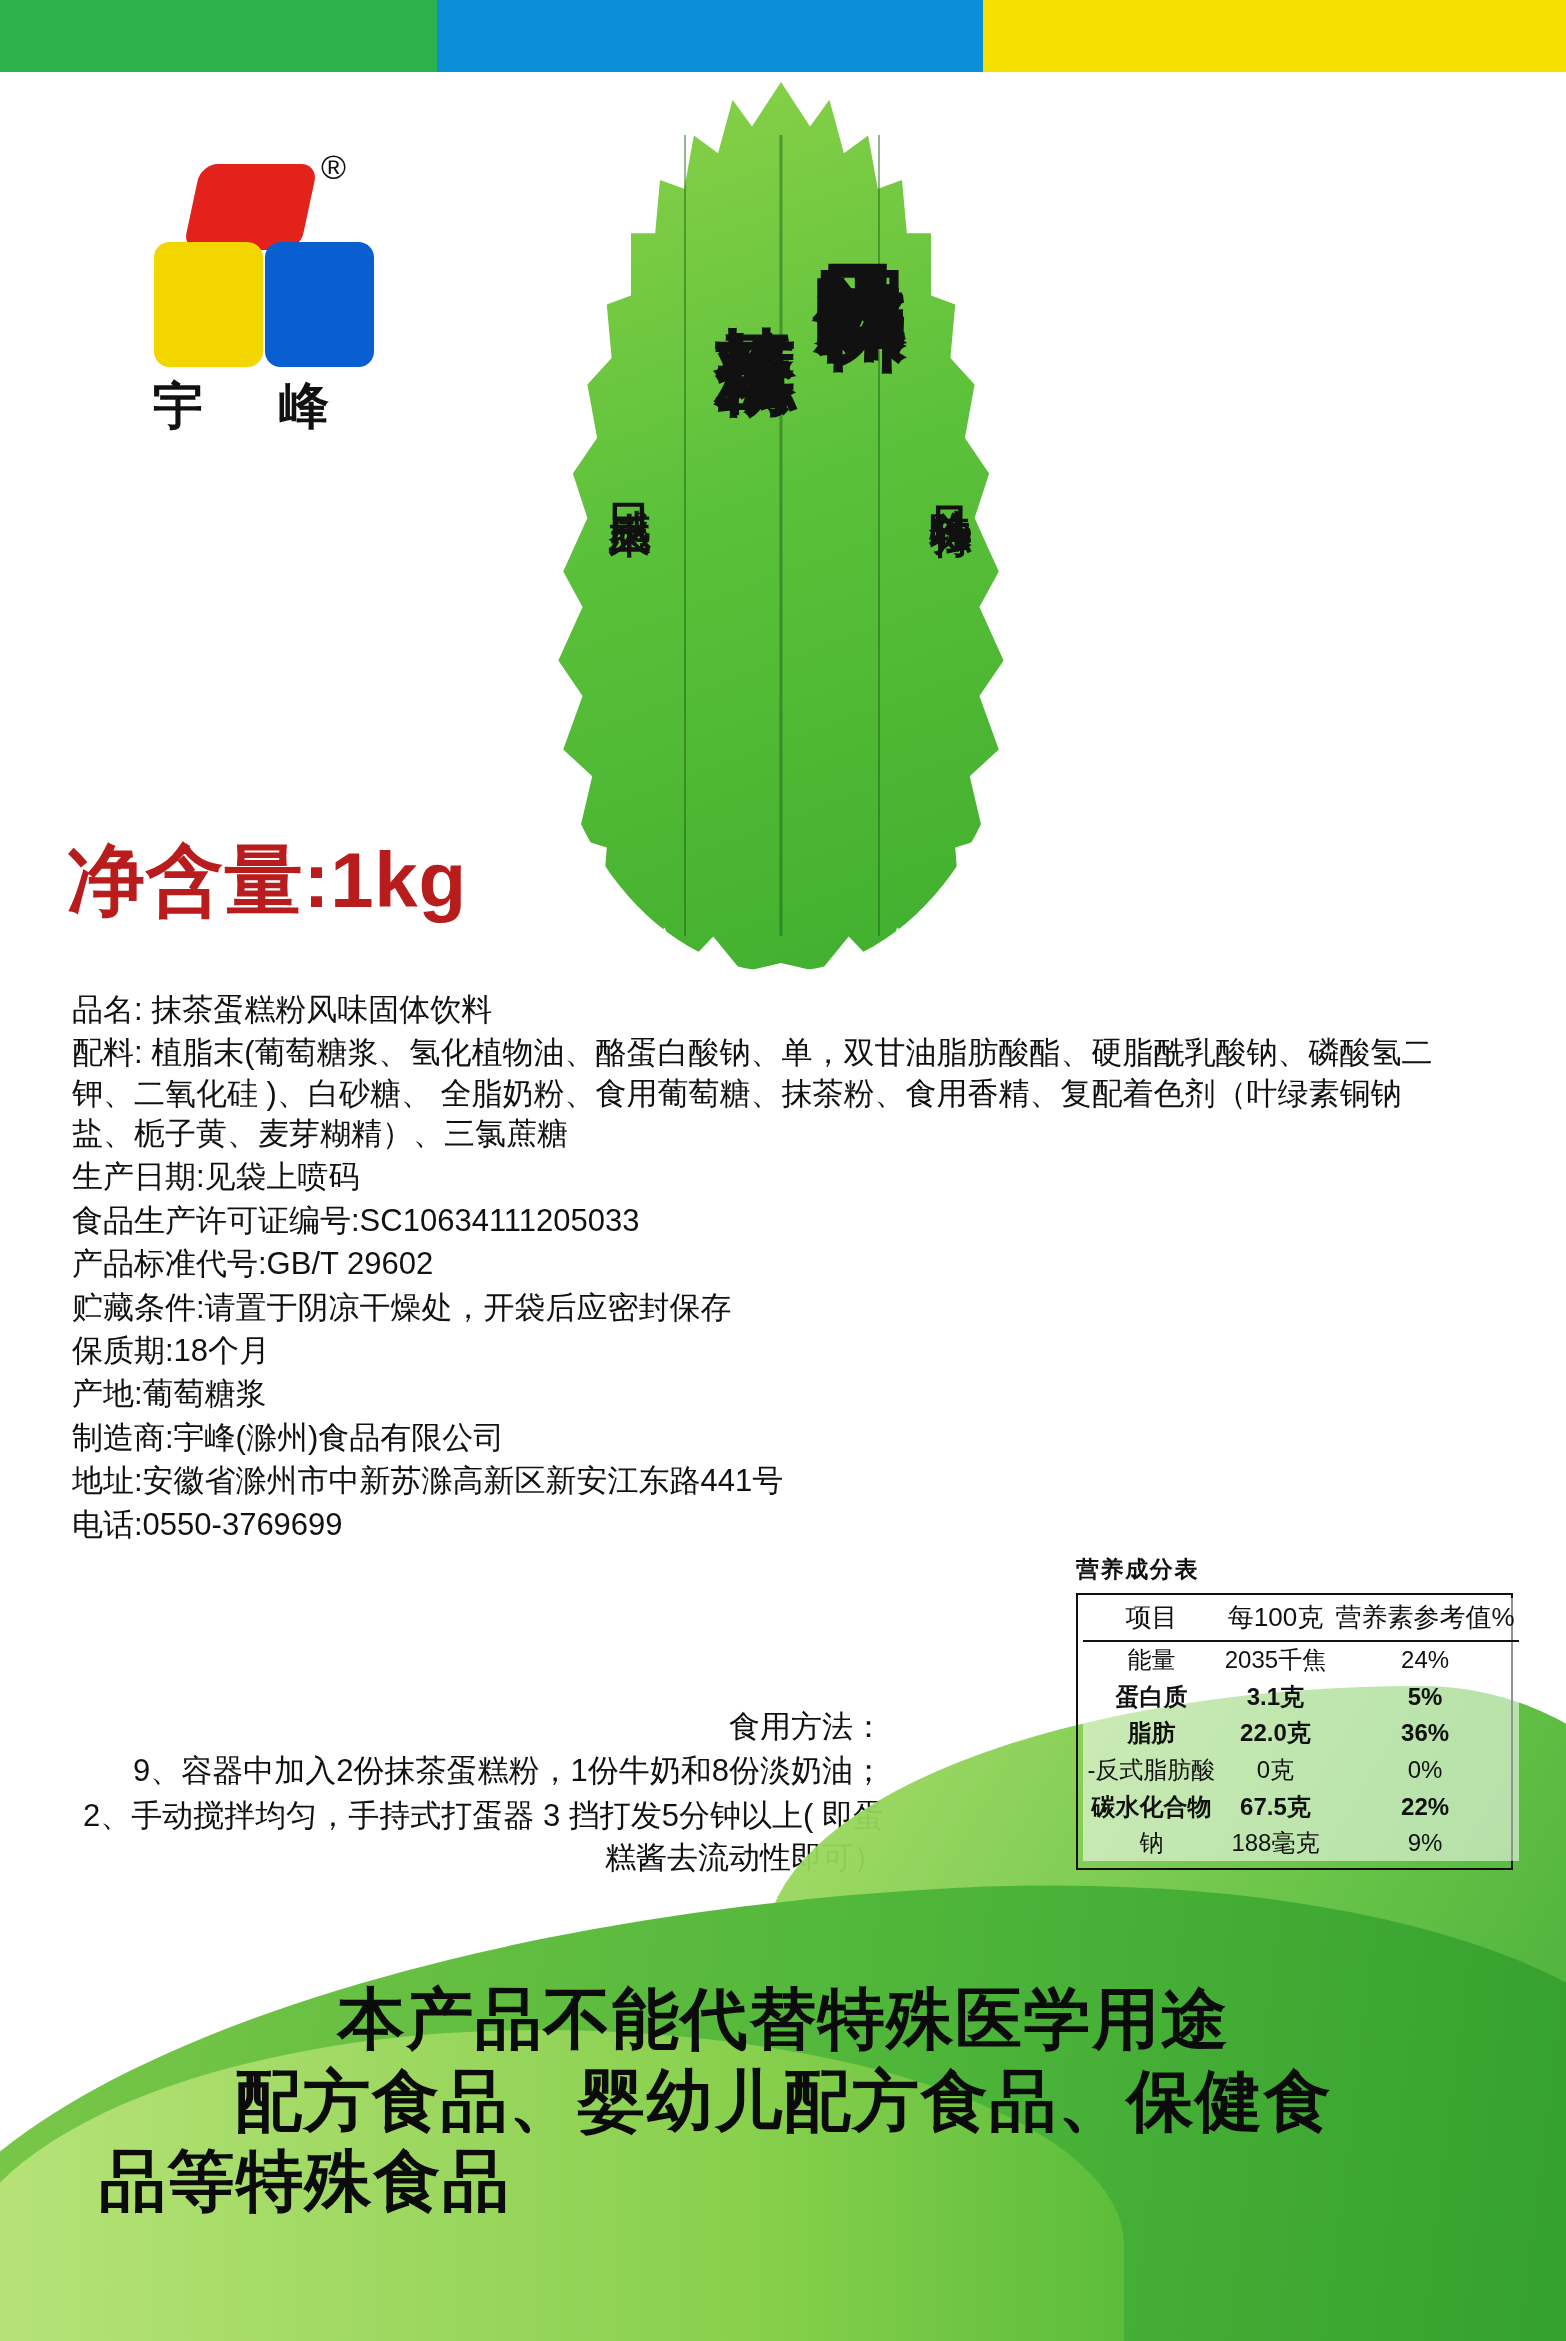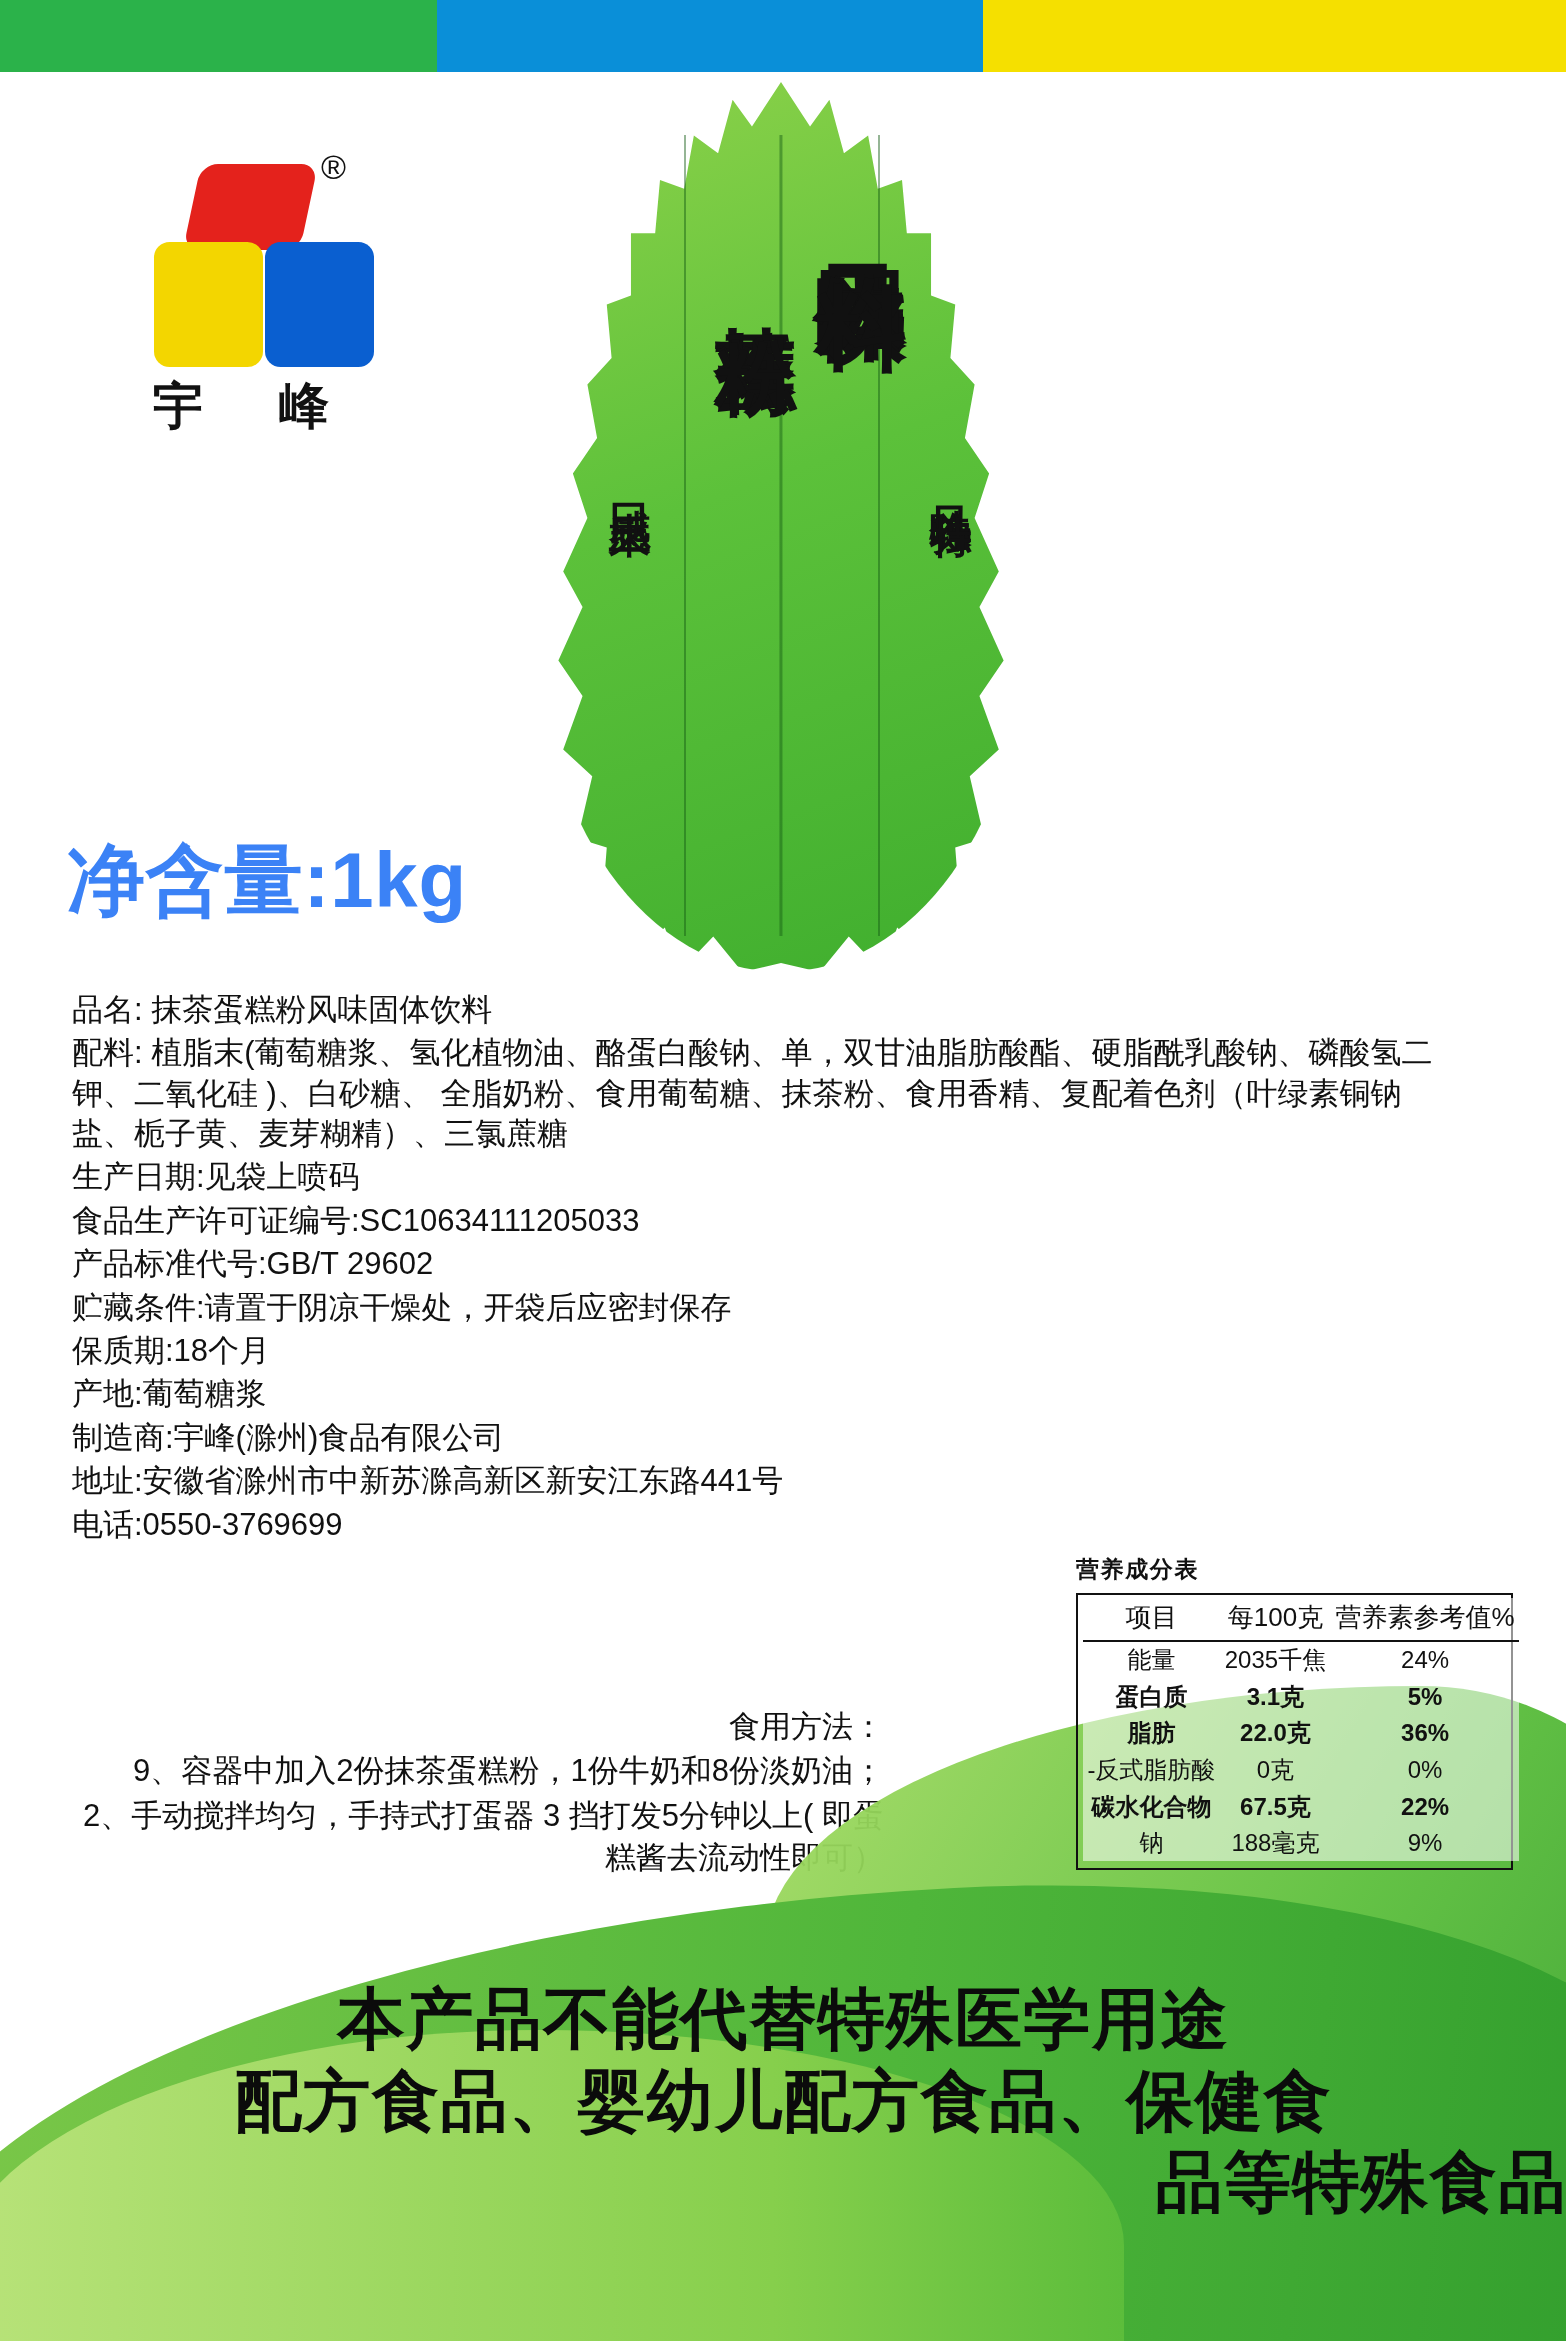--- a/index.html
+++ b/index.html
@@ -150,21 +150,21 @@
   .logo-char-2 { left: 148px; }
 
   
   .net-weight {
     position: absolute;
     left: 67px;
     top: 829px;
     font-size: 78px;
     font-weight: bold;
     letter-spacing: 0.8px;
-    color: #3b82f6;
+    color: #b91c1c;
     white-space: nowrap;
   }
 
   
   .info {
     position: absolute;
     left: 72px;
     top: 990px;
     width: 999px;
     font-size: 31px;
@@ -272,21 +272,21 @@
     z-index: 3;
     text-align: center;
     color: #0b0b0b;
     font-weight: bold;
     font-size: 67px;
     line-height: 1.22;
     letter-spacing: 1.6px;
   }
   .warning .l1 { }
   .warning .l2 { }
-  .warning .l3 { text-align: right; padding-left: 77px; }
+  .warning .l3 { text-align: left; padding-left: 99px; font-family: Liberation Serif, serif; }
 </style>
 </head>
 <body>
 
 <div class="topbar">
   <div class="seg seg-green"></div>
   <div class="seg seg-blue"></div>
   <div class="seg seg-yellow"></div>
 </div>
 

